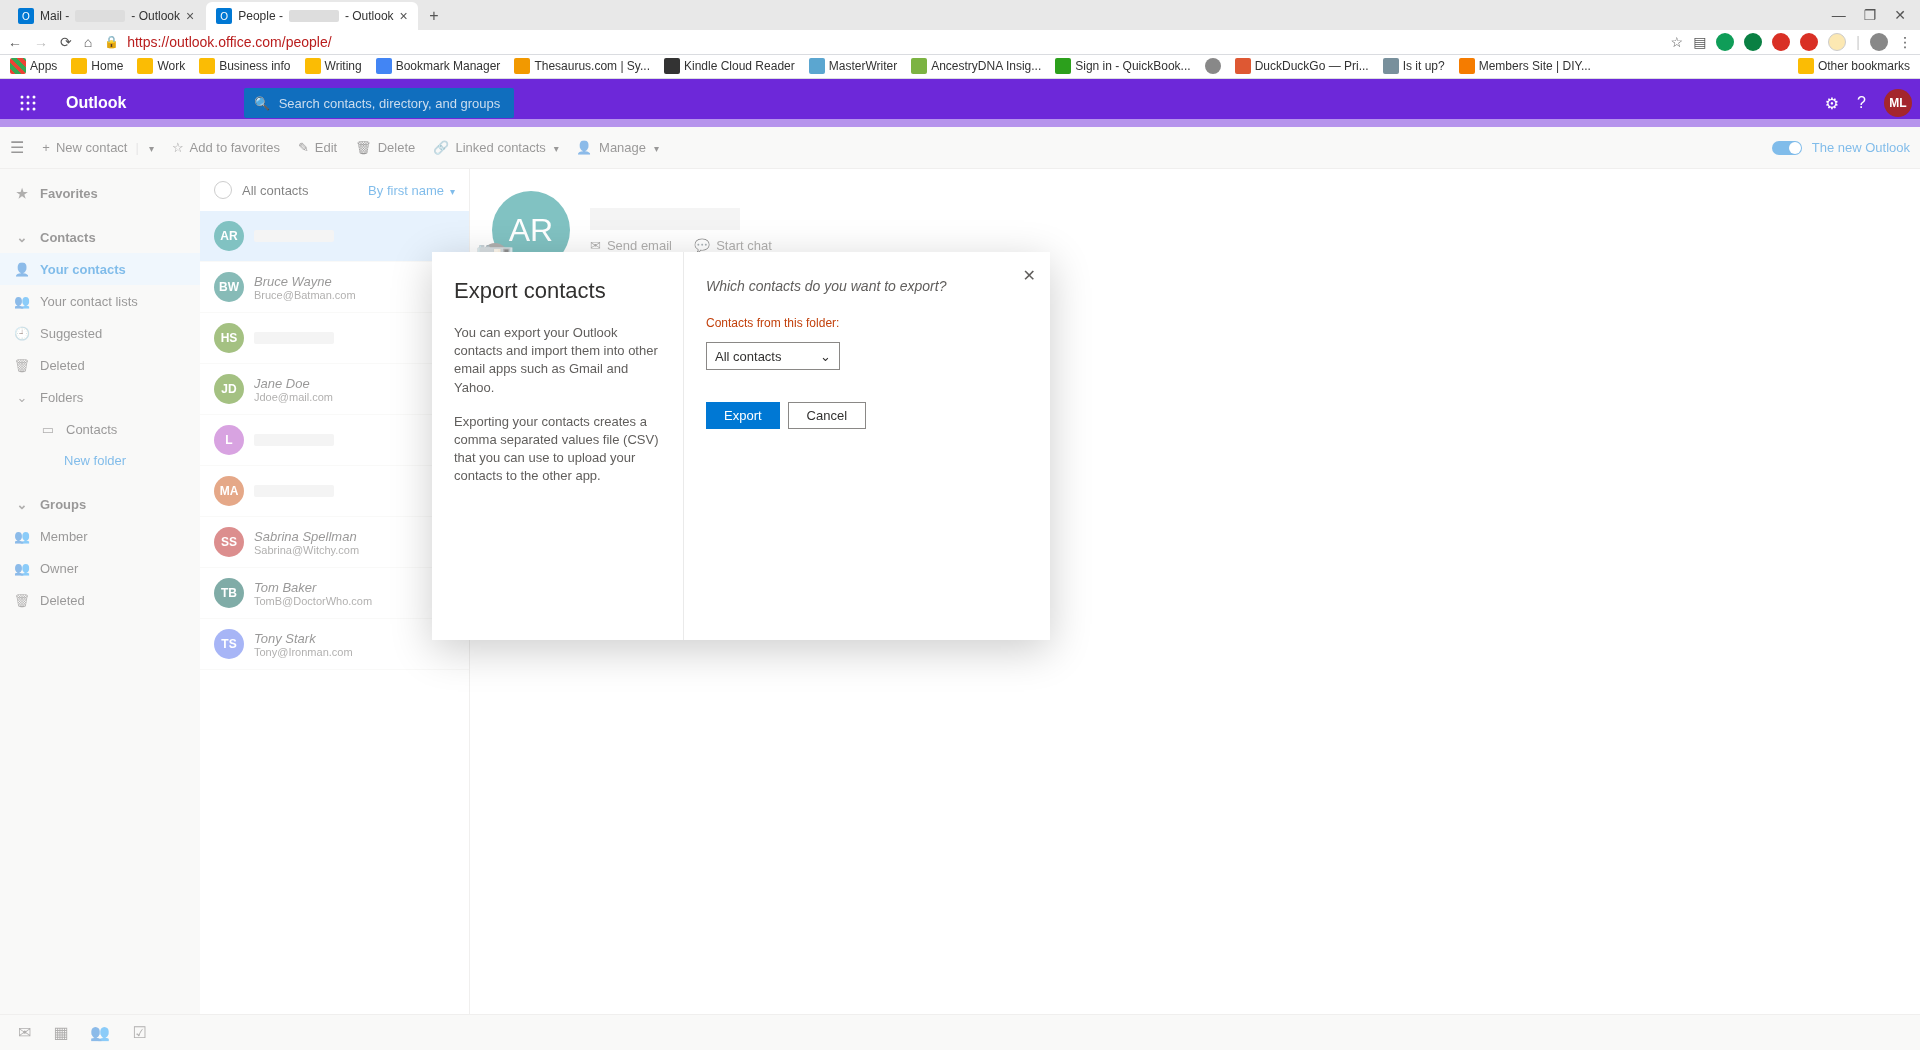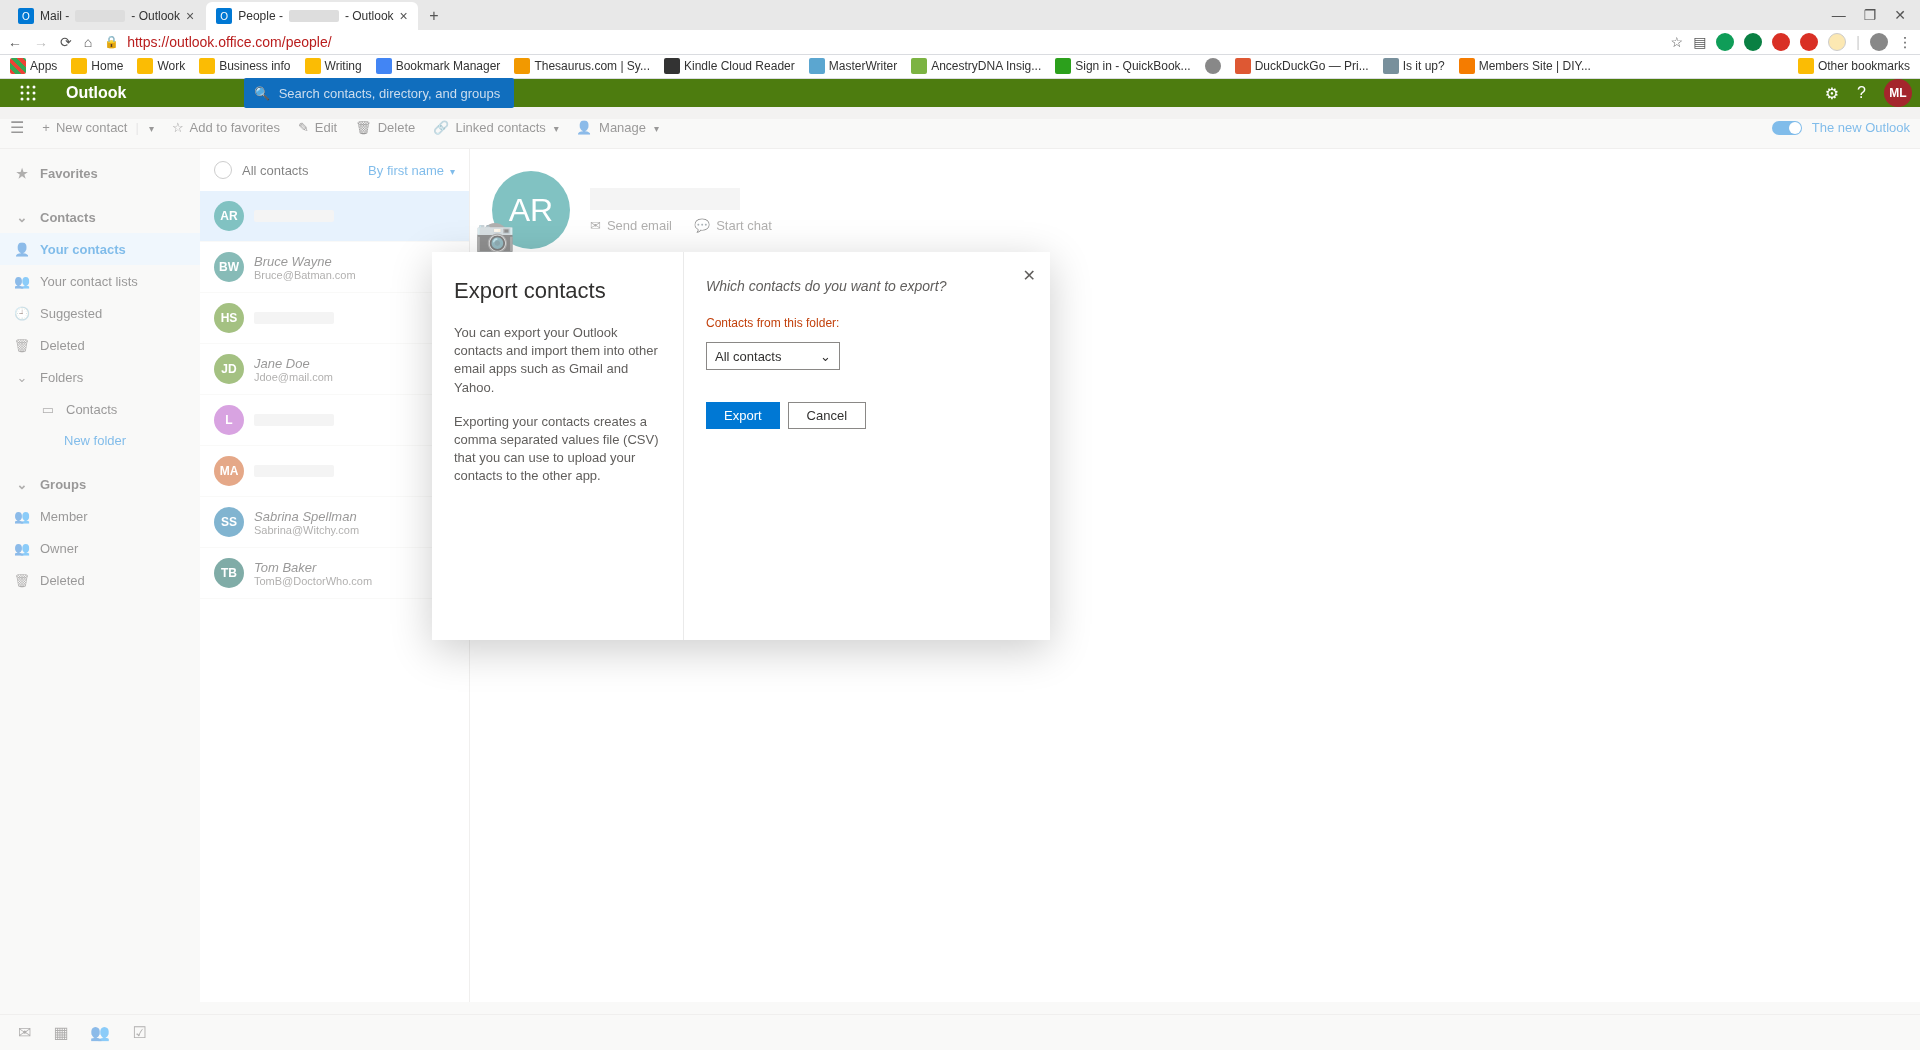--- a/index.html
+++ b/index.html
@@ -20,21 +20,21 @@
 .addr-bar .lock { font-size:12px; }
 .addr-bar .url { font-size: 14px; color: #b91c1c; }
 .addr-right { display:flex; gap:10px; align-items:center; }
 .ext-icon { width:18px; height:18px; border-radius:50%; }
 .bookmark-row { height:30px; background:#fff; display:flex; align-items:center; padding:0 10px; gap:14px; font-size:12px; color:#333; border-bottom:1px solid #dadce0;}
 .bm { display:flex; align-items:center; gap:4px; white-space:nowrap;}
 .bm .bicon { width:16px; height:16px; background:#fbbc04; border-radius:2px; }
 .bm-other { margin-left:auto; }
 
 
-.suite-bar { height: 28px; background: #4d7c0f; display:flex; align-items:center; color:white; padding: 0 8px; gap:18px; }
+.suite-bar { height: 48px; background: #6d28d9; display:flex; align-items:center; color:white; padding: 0 8px; gap:18px; }
 .waffle { width:40px; height:40px; display:flex; align-items:center; justify-content:center; }
 .suite-title { font-size:16px; font-weight:600; }
 .suite-search { margin-left: 100px; width:270px; height:30px; background:#106ebe; border-radius:2px; display:flex; align-items:center; padding:0 10px; gap:8px; color:#cde; font-size:13px;}
 .suite-right { margin-left:auto; display:flex; align-items:center; gap:18px; }
 .suite-avatar { width:28px; height:28px; border-radius:50%; background:#a4262c; display:flex; align-items:center; justify-content:center; font-size:12px; font-weight:600;}
 
 
 .cmd-bar { height: 42px; background:#f3f2f1; display:flex; align-items:center; padding:0 10px; gap:18px; font-size:13px; color:#323130; border-bottom:1px solid #e1dfdd;}
 .cmd { display:flex; align-items:center; gap:6px; }
 .cmd-right { margin-left:auto; display:flex; align-items:center; gap:10px; color:#0078d4; }
@@ -377,31 +377,38 @@
             <div class="cl-redact" style="width: 80px;"></div>
           </div>
         </div>
         <div class="cl-item">
           <div class="cl-avatar" style="background: rgb(202, 80, 16);">MA</div>
           <div class="cl-text">
             <div class="cl-redact" style="width: 80px;"></div>
           </div>
         </div>
         <div class="cl-item">
-          <div class="cl-avatar" style="background: #0369a1;">SS</div>
+          <div class="cl-avatar" style="background: #b91c1c;">SS</div>
           <div class="cl-text">
             <div class="cl-name">Sabrina Spellman</div>
             <div class="cl-email">Sabrina@Witchy.com</div>
           </div>
         </div>
         <div class="cl-item">
           <div class="cl-avatar" style="background: rgb(0, 89, 79);">TB</div>
           <div class="cl-text">
             <div class="cl-name">Tom Baker</div>
             <div class="cl-email">TomB@DoctorWho.com</div>
+          </div>
+        </div>
+        <div class="cl-item">
+          <div class="cl-avatar" style="background: rgb(79, 107, 237);">TS</div>
+          <div class="cl-text">
+            <div class="cl-name">Tony Stark</div>
+            <div class="cl-email">Tony@Ironman.com</div>
           </div>
         </div>
       </div>
   </div>
 
   <div class="detail">
     <div class="det-header">
       <div class="det-avatar">
         <span>AR</span>
         <div class="cam-badge">📷</div>

